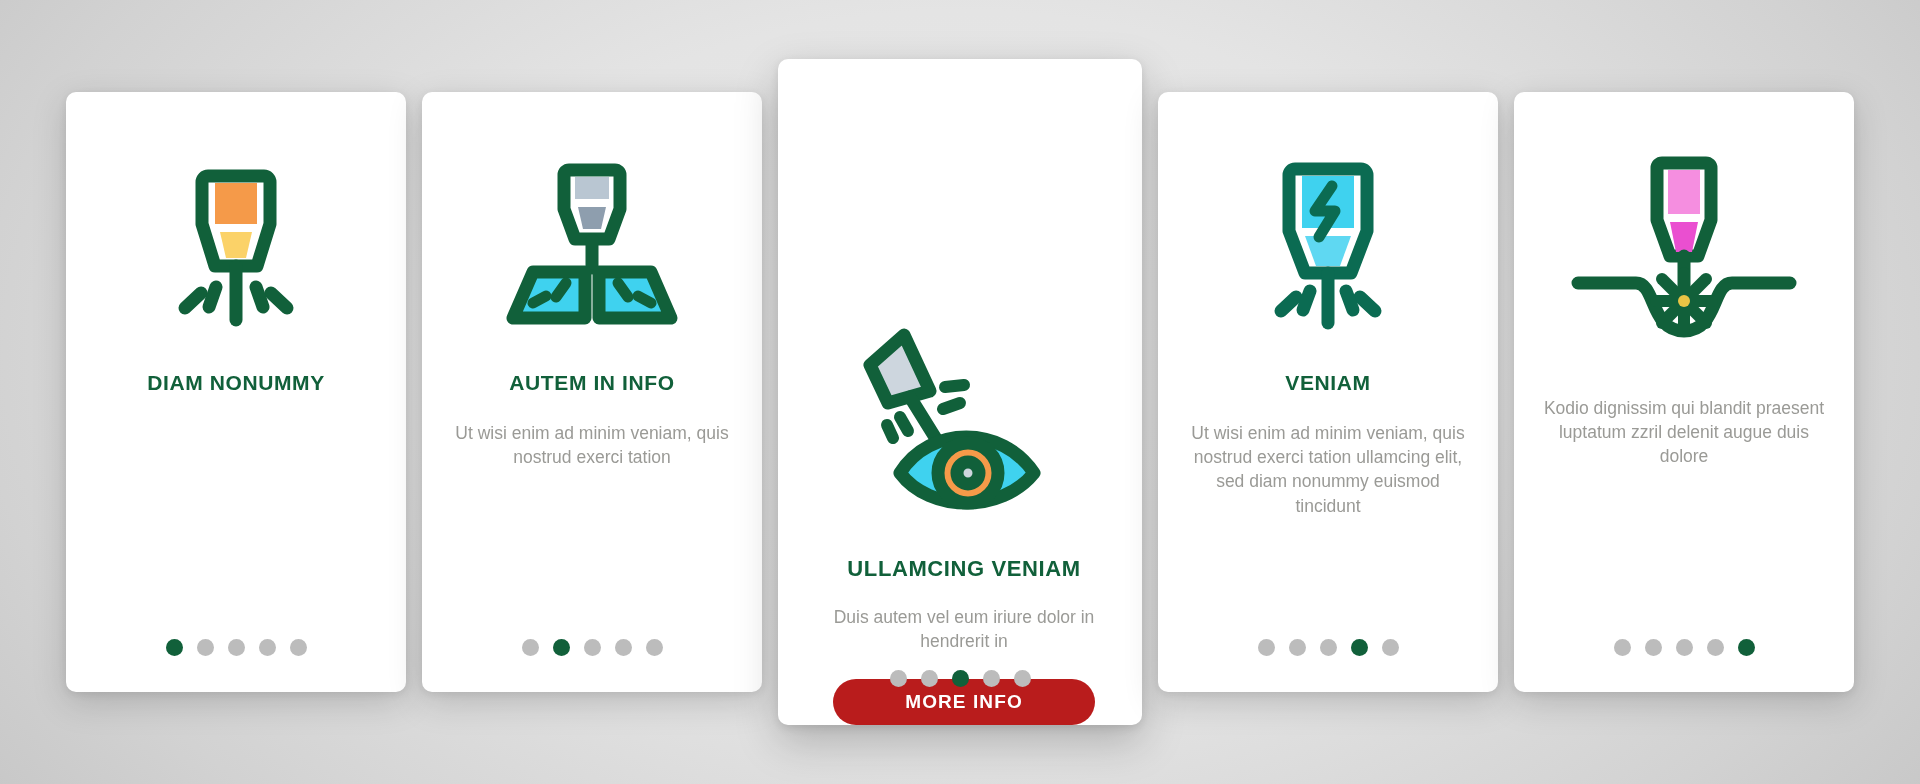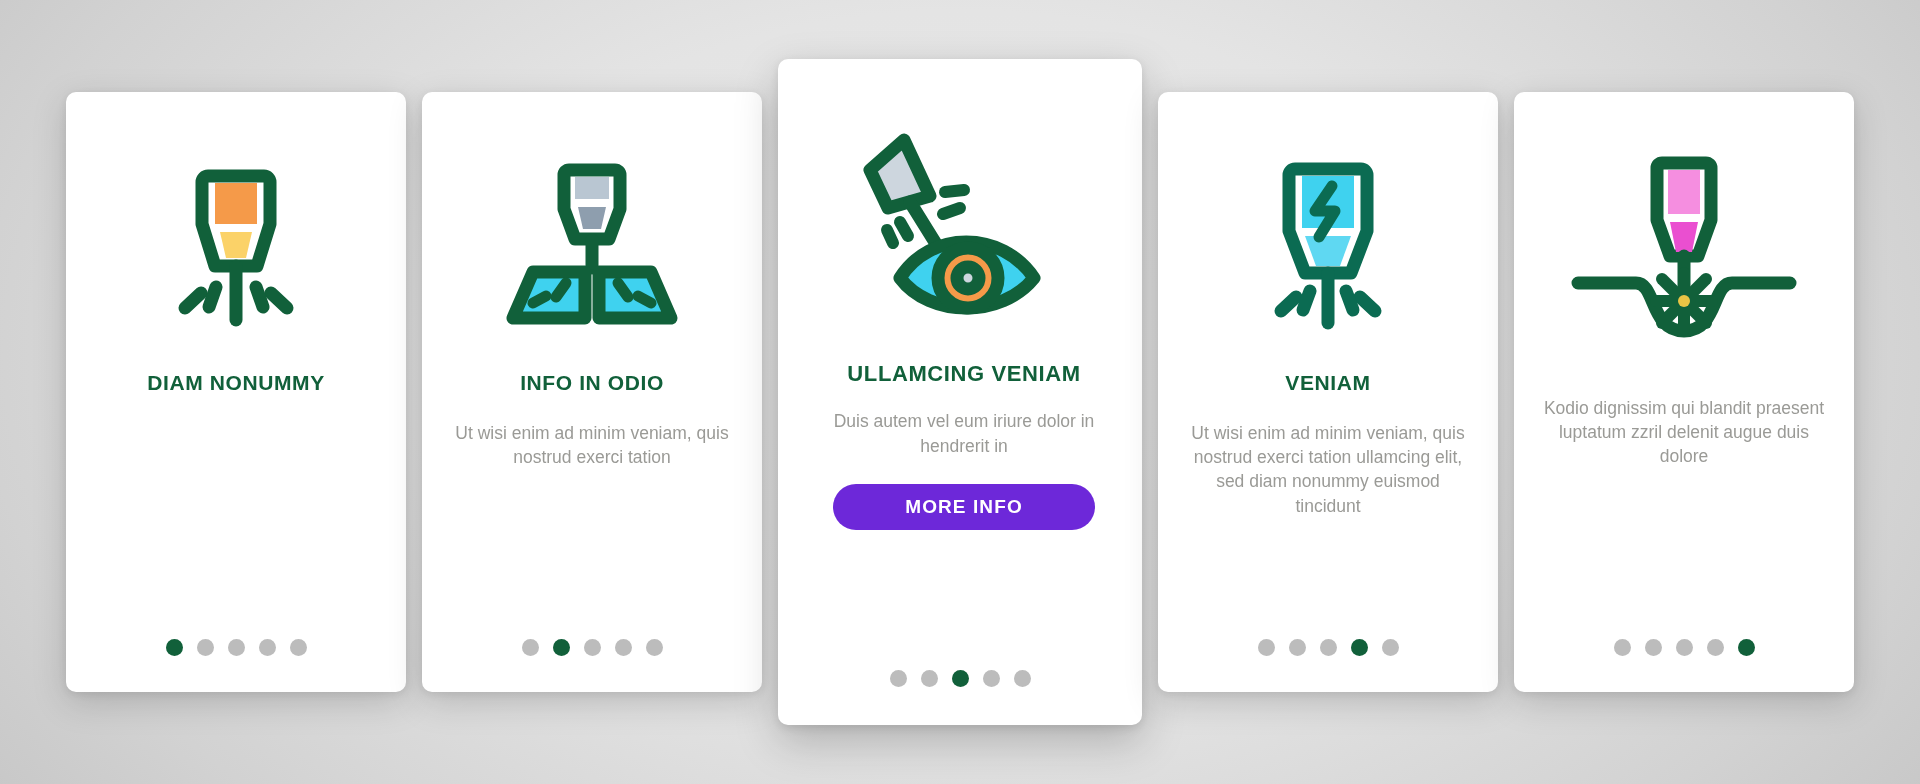--- a/index.html
+++ b/index.html
@@ -17,21 +17,21 @@
   .card{
     position:relative;
     background:#ffffff;
     border-radius:10px;
     box-sizing:border-box;
     display:flex;flex-direction:column;align-items:center;
     box-shadow:0 10px 34px rgba(0,0,0,0.17), 0 2px 8px rgba(0,0,0,0.08);
   }
   .card.small{ width:340px;height:600px;padding:28px 22px 0 22px;}
   .card.hero{  width:364px;height:666px;padding:32px 16px 0 24px;
-               box-shadow:0 16px 44px rgba(0,0,0,0.22), 0 3px 10px rgba(0,0,0,0.10);}
+               box-shadow:0 16px 44px rgba(0,0,0,0.22), 0 3px 10px rgba(0,0,0,0.10);justify-content:flex-end;}
 
   .icon-wrap{
     height:250px;width:100%;
     display:flex;align-items:center;justify-content:center;
   }
   .card.hero .icon-wrap{height:270px;}
   .icon-wrap svg{display:block;}
 
   .title{
     color:#11603a;
@@ -49,21 +49,21 @@
     font-size:17.5px;
     line-height:1.38;
     text-align:center;
     margin:26px 6px 0 6px;
     max-width:300px;
   }
   .card.hero .desc{margin-top:22px;max-width:290px;}
 
   .cta{
     margin-top:26px;
-    background:#6d28d9;
+    background:#b91c1c;
     color:#ffffff;
     border:none;
     border-radius:28px;
     font-family:"Liberation Sans", sans-serif;
     font-weight:bold;
     font-size:19px;
     letter-spacing:1.1px;
     width:262px;height:46px;
     cursor:pointer;
   }
@@ -130,21 +130,21 @@
         </g>
         <g stroke="#11603a" stroke-width="11" stroke-linecap="round">
           <line x1="69" y1="133" x2="59" y2="147"></line>
           <line x1="49" y1="146" x2="36" y2="153"></line>
           <line x1="121" y1="133" x2="131" y2="147"></line>
           <line x1="141" y1="146" x2="154" y2="153"></line>
         </g>
       </svg>
     </div>
     <div class="body-col">
-      <h3 class="title">INFO IN ODIO</h3>
+      <h3 class="title">AUTEM IN INFO</h3>
       <p class="desc">Ut wisi enim ad minim veniam, quis nostrud exerci tation</p>
     </div>
     <div class="dots">
       <span class="dot"></span>
       <span class="dot on"></span>
       <span class="dot"></span>
       <span class="dot"></span>
       <span class="dot"></span>
     </div>
   </div>

